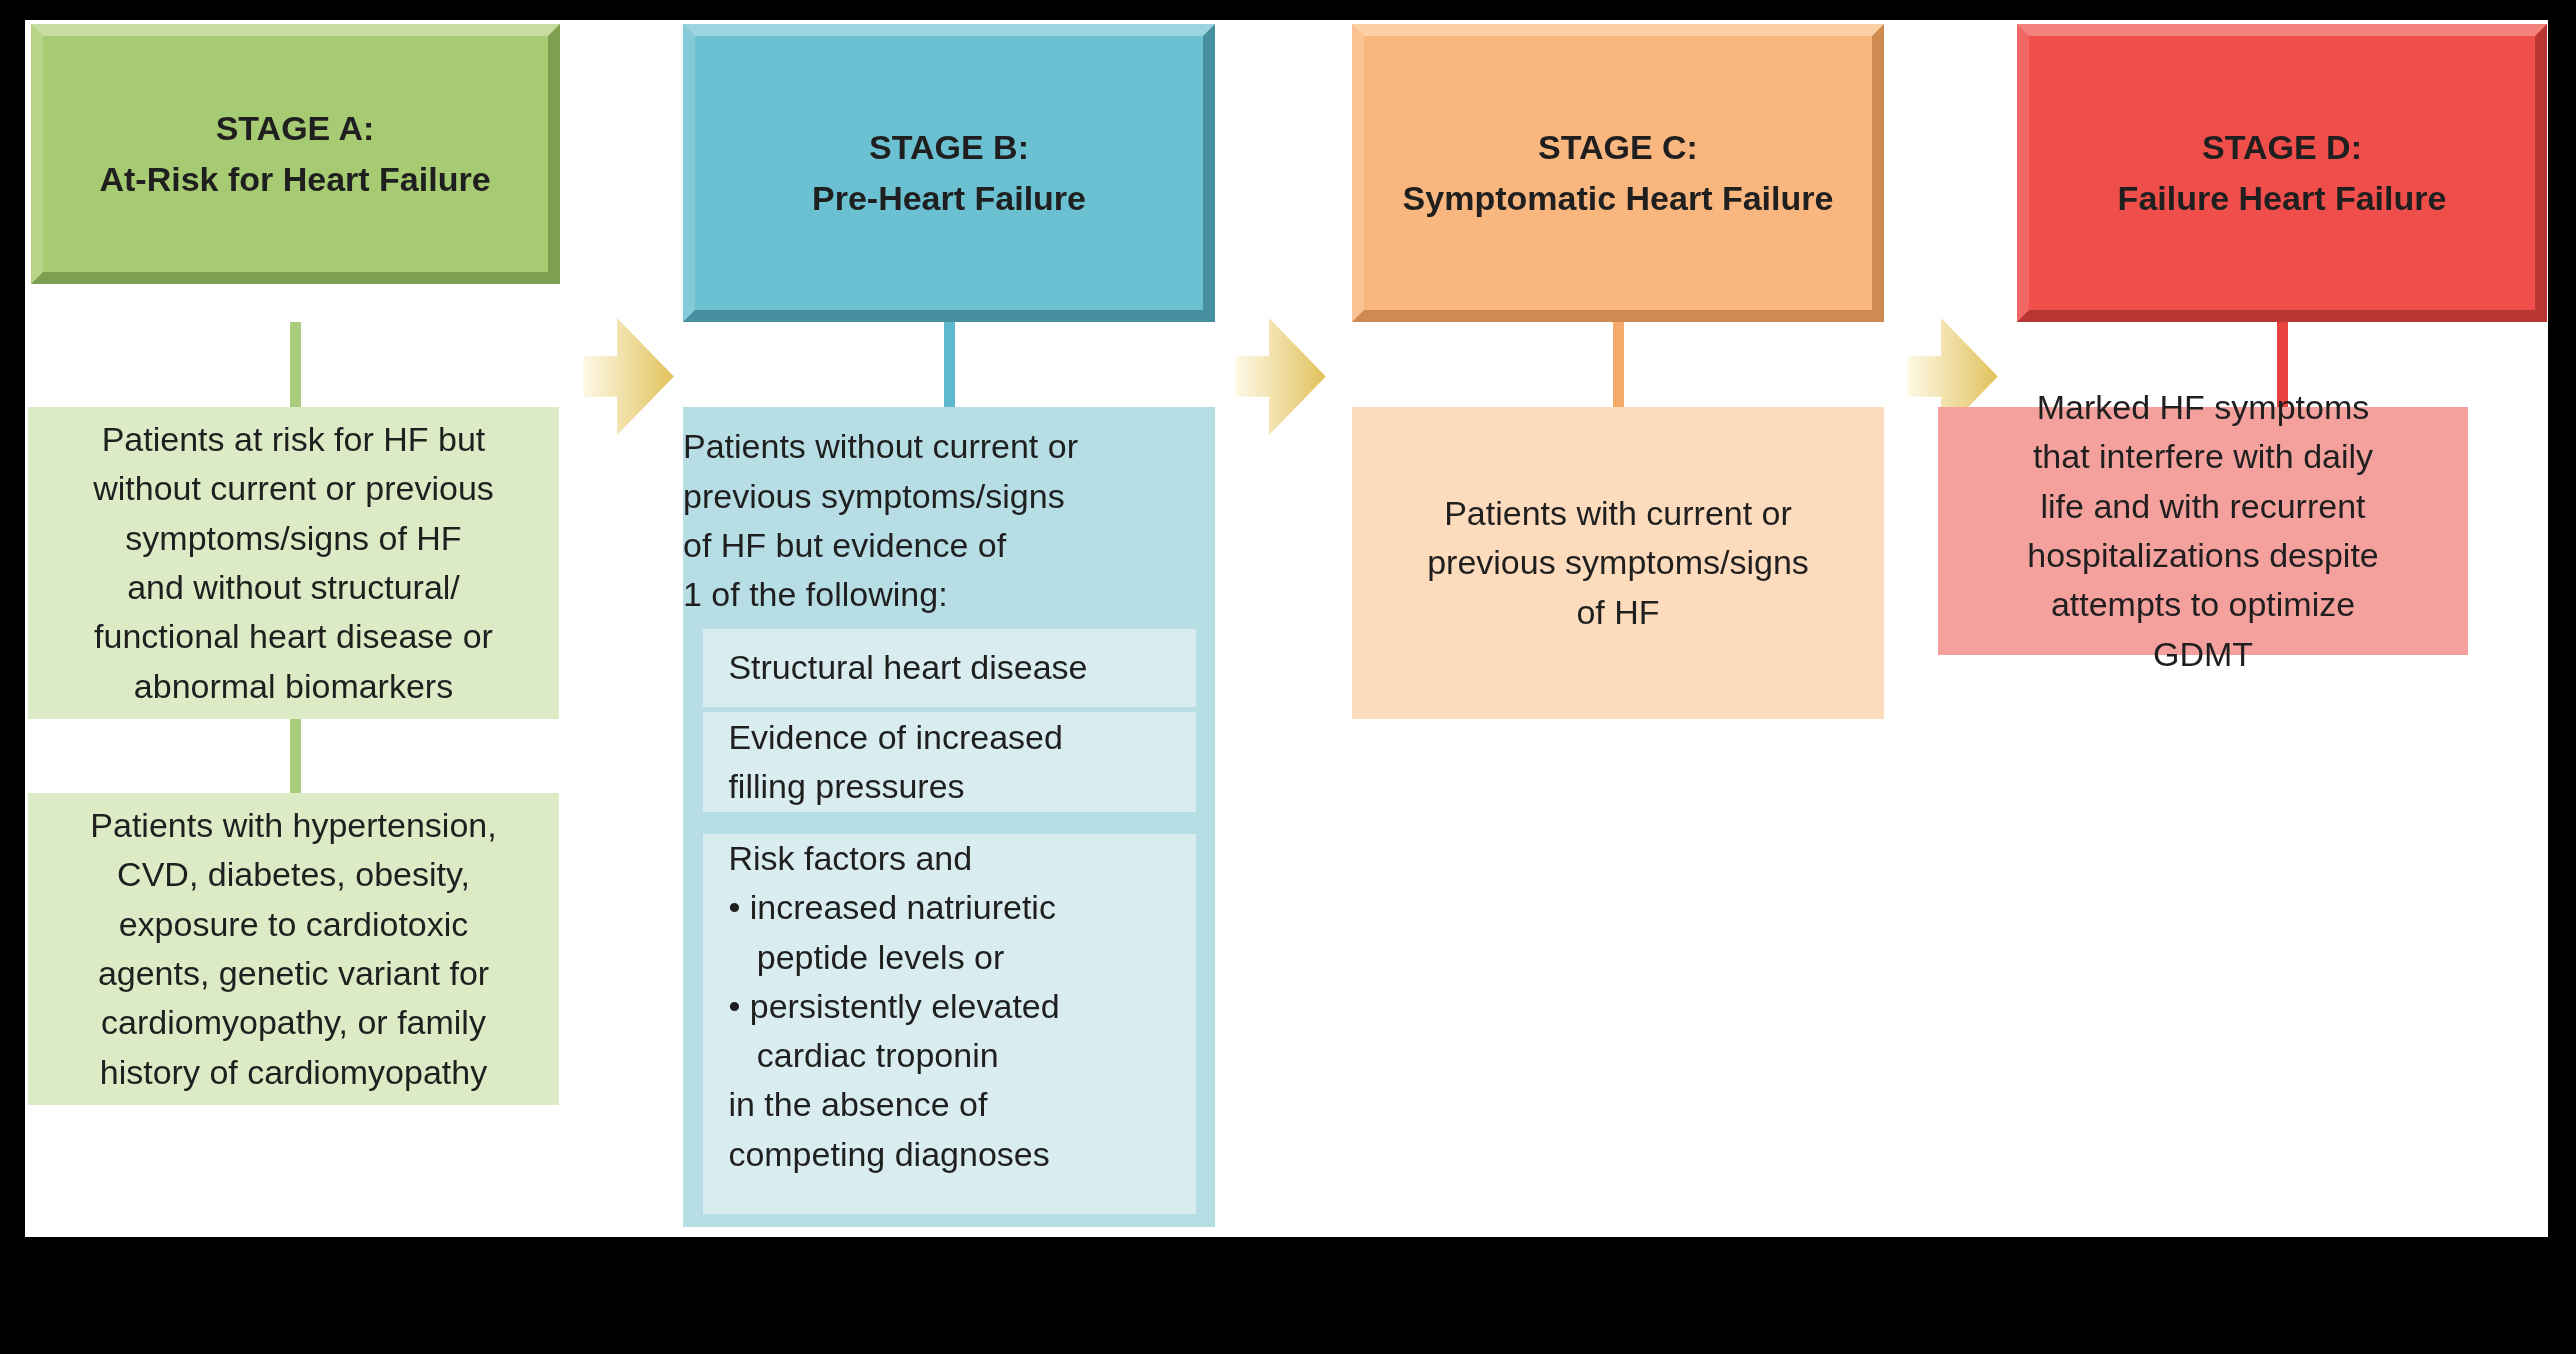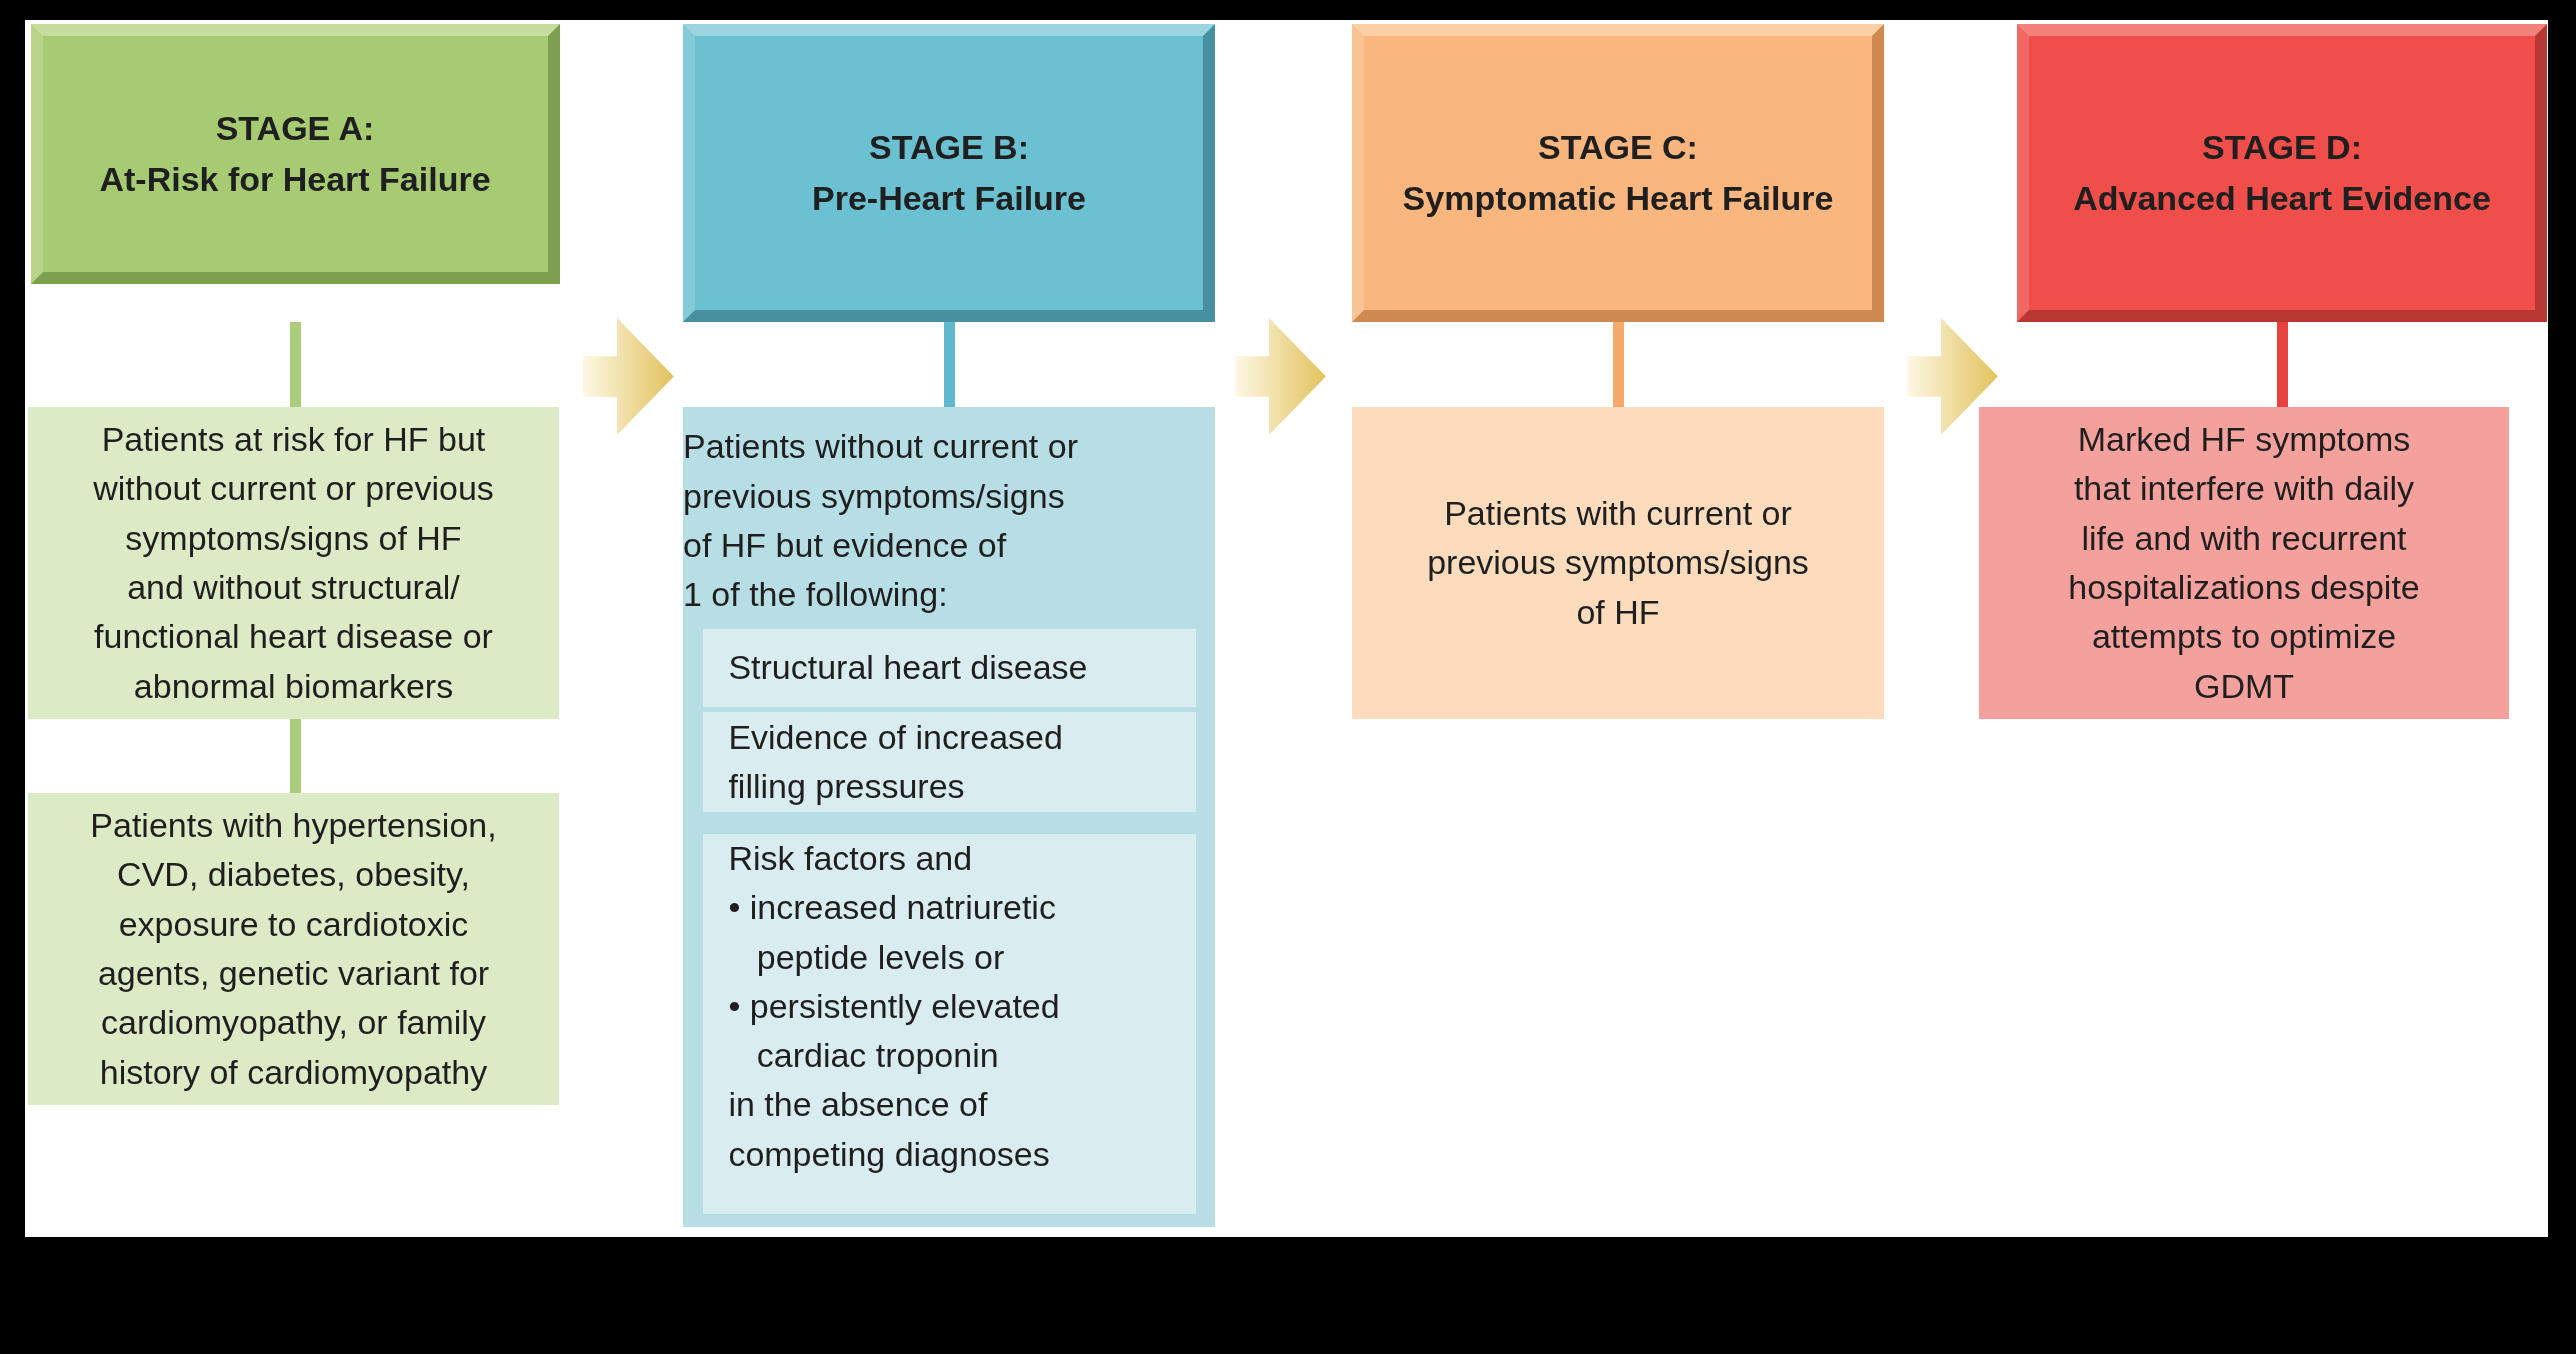--- a/index.html
+++ b/index.html
@@ -161,24 +161,24 @@
     <linearGradient id="ag3" x1="0" y1="0" x2="1" y2="0">
       <stop offset="0" stop-color="#fdf8e6"></stop>
         <stop offset="1" stop-color="#e2c25c"></stop>
     </linearGradient>
   </defs>
   <polygon points="0,45 40,45 40,0 107,69 40,138 40,93 0,93" fill="url(#ag3)"></polygon>
 </svg>
 
 <div class="abs hdr hdr-d" style="left:2017px; top:24px; width:530px; height:298px;">
   <span>STAGE D:
-Advanced Heart Evidence</span>
+Failure Heart Failure</span>
 </div>
 <div class="abs stub stub-d" style="left:2277px; top:322px; height:85px;"></div>
-<div class="abs cbox cbox-d" style="left:1979px; top:407px; width:530px; height:312px; padding:10px 12px;">
+<div class="abs cbox cbox-d" style="left:1938px; top:407px; width:530px; height:248px; padding:10px 12px;">
   <span>Marked HF symptoms
 that interfere with daily
 life and with recurrent
 hospitalizations despite
 attempts to optimize
 GDMT</span>
 </div>
 
 
 </body></html>

